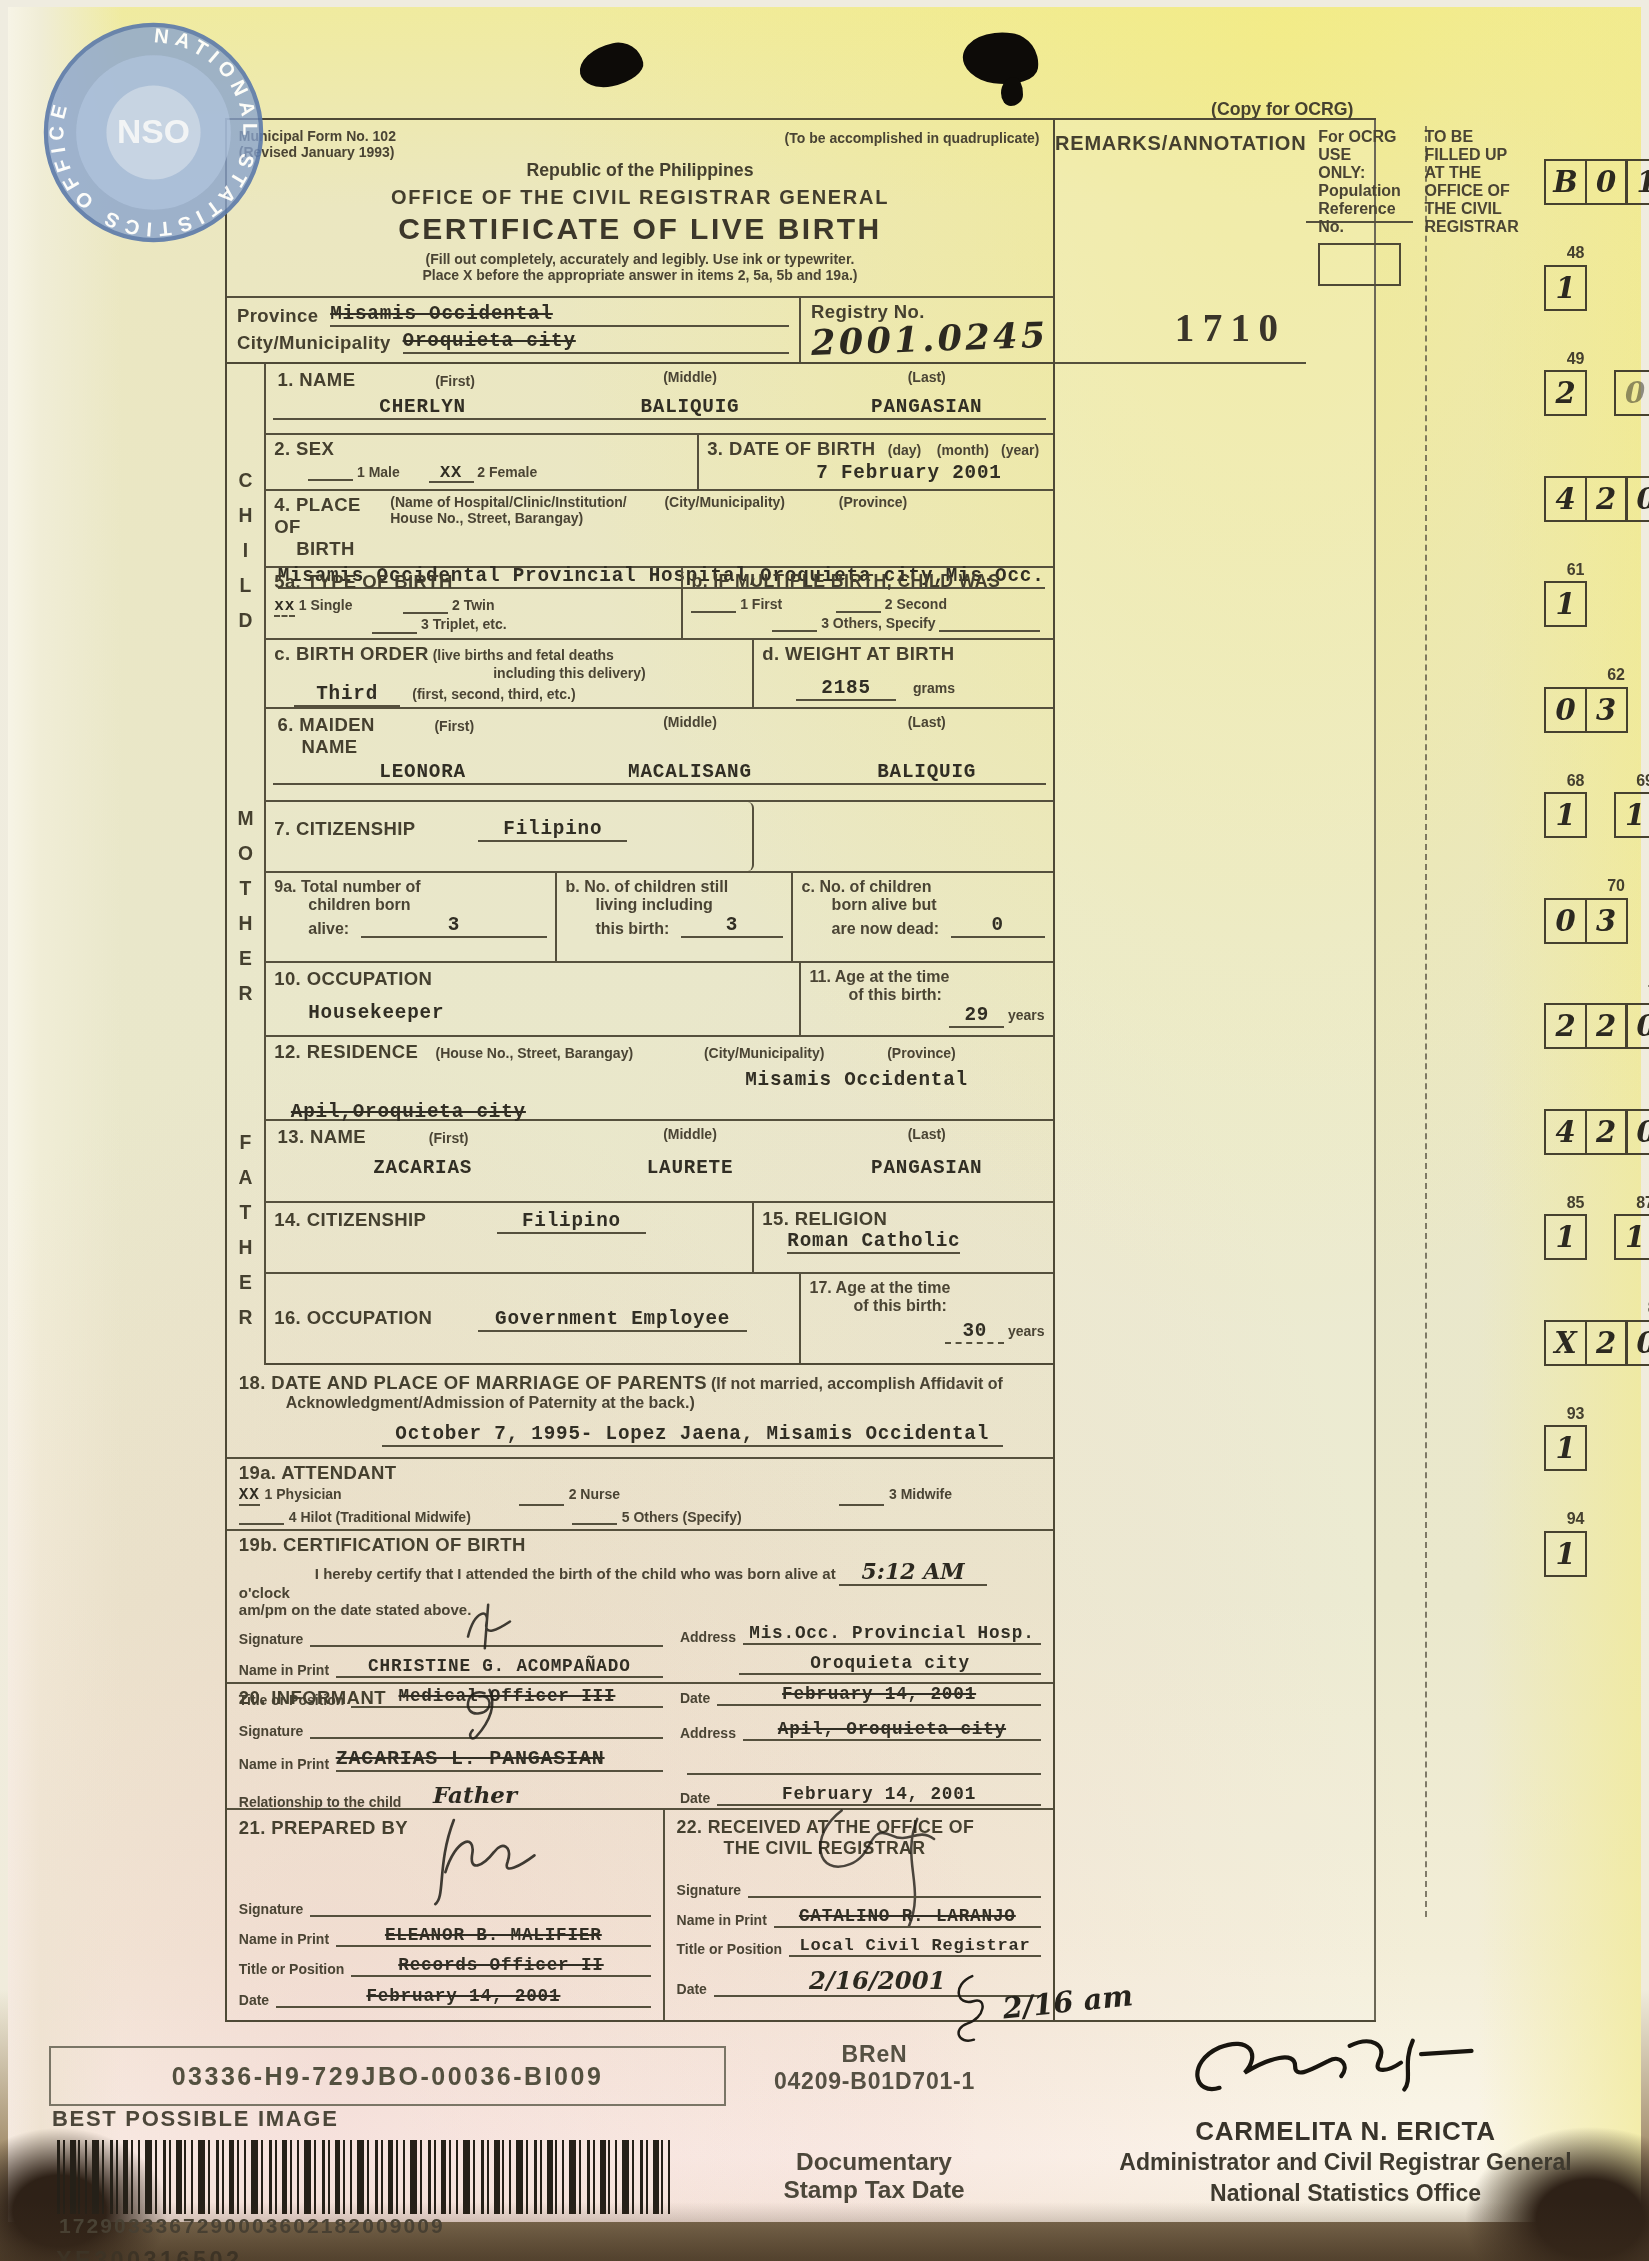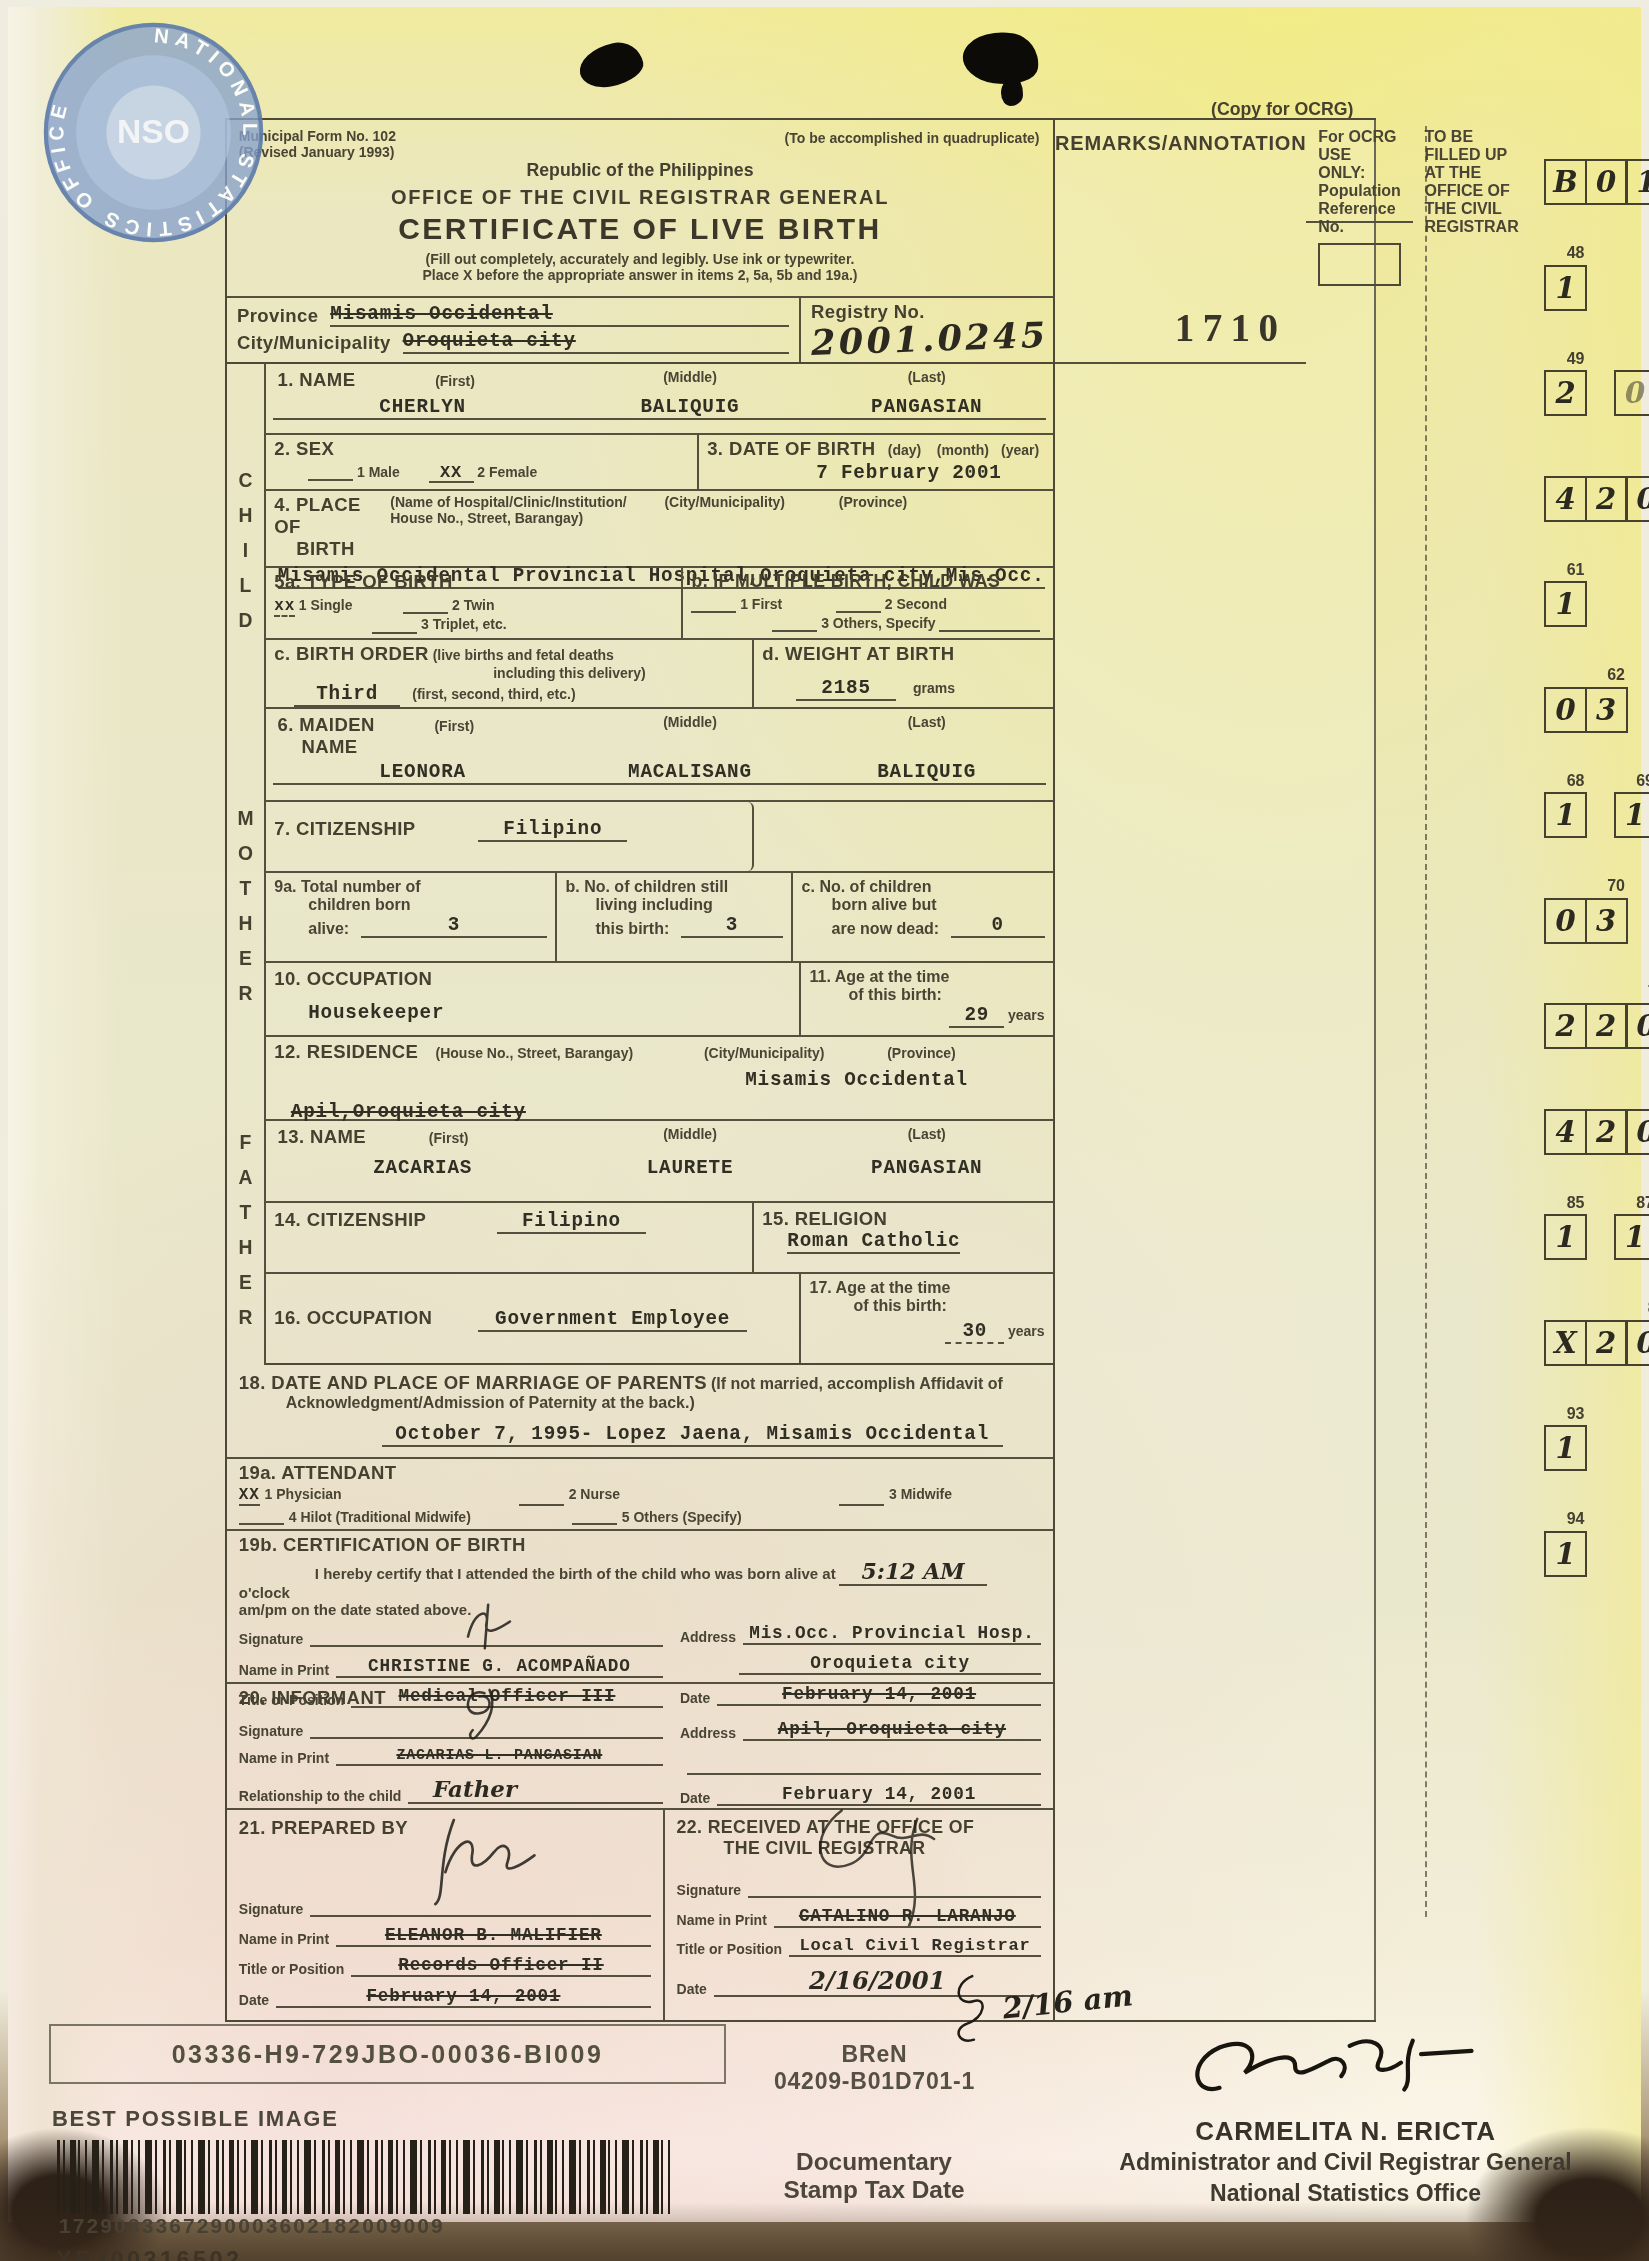--- a/index.html
+++ b/index.html
@@ -76,21 +76,21 @@
     font-size:29px;color:#2c2920;margin-left:6.7px;}
   .faint .code-box{color:rgba(44,41,32,.5);}
   
   .seal{position:absolute;left:40px;top:18.5px;opacity:.92;filter:blur(0.4px);}
   
   .blob{position:absolute;background:#0d0b08;border-radius:60% 40% 55% 45%/55% 60% 40% 45%;}
   
   .fold{position:absolute;left:1425px;top:126px;height:1791px;border-left:2.9px dashed rgba(90,84,68,.75);}
   
   .footer{position:absolute;left:0;top:2022px;width:1649px;}
-  .codeline-box{position:absolute;left:49px;top:2px;width:673px;height:56px;border:2.1px solid #7a7566;
+  .codeline-box{position:absolute;left:49px;top:24px;width:673px;height:56px;border:2.1px solid #7a7566;
     display:flex;align-items:center;justify-content:center;}
   .codeline{font-size:25px;font-weight:bold;letter-spacing:2.5px;color:#53503f;}
   .bpi{position:absolute;left:52px;top:84px;font-size:22px;font-weight:bold;letter-spacing:1.7px;color:#4c473a;}
   .barcode{position:absolute;left:57px;top:118px;width:614px;height:74px;
     background:repeating-linear-gradient(90deg,
       #252018 0 3.4px,transparent 3.4px 5.9px,#252018 5.9px 7.6px,transparent 7.6px 12.6px,
       #252018 12.6px 18.5px,transparent 18.5px 21px,#252018 21px 23px,transparent 23px 28px,
       #252018 28px 30px,transparent 30px 35px,#252018 35px 42px,transparent 42px 45px,
       #252018 45px 47px,transparent 47px 53px);}
   .barnum{position:absolute;left:59px;top:192px;font-size:21px;letter-spacing:2.1px;color:#4c473a;font-weight:bold;}
@@ -493,21 +493,21 @@
             <div class="fieldline" style="margin-top:11.8px;">
                 <span class="sm">Signature</span>
               <span class="fill">
                 <svg class="sigpic sig" width="67" height="59" viewBox="0 0 80 70">
                   <path d="M40 12 C 18 4, 12 40, 34 36 C 52 33, 48 12, 34 16 M46 8 C 54 26, 46 46, 30 64 C 24 70, 20 62, 26 56" stroke="#201d17" stroke-width="3" fill="none" stroke-linecap="round" opacity=".85"></path>
                   </svg>
                 </span>
               </div>
             <div class="fieldline">
                 <span class="sm">Name in Print</span>
-              <span class="fill typed" style="font-size:15px;text-align:center;text-decoration:line-through;text-decoration-thickness:1.7px;">ZACARIAS L. PANGASIAN</span>
+              <span class="fill typed" style="font-size:20px;text-decoration:line-through;text-decoration-thickness:1.7px;">ZACARIAS L. PANGASIAN</span>
               </div>
             <div class="fieldline">
                 <span class="sm">Relationship to the child</span>
               <span class="fill hw" style="font-size:23px;text-align:left;padding-left:25px;">Father</span>
               </div>
           </div>
           <div style="width:46%;margin-left:17px;">
             <div class="fieldline" style="margin-top:8.4px;">
                 <span class="sm">Address</span>
               <span class="fill typed" style="font-size:17.7px;text-align:center;text-decoration:line-through;text-decoration-thickness:1.7px;">Apil, Oroquieta city</span>

